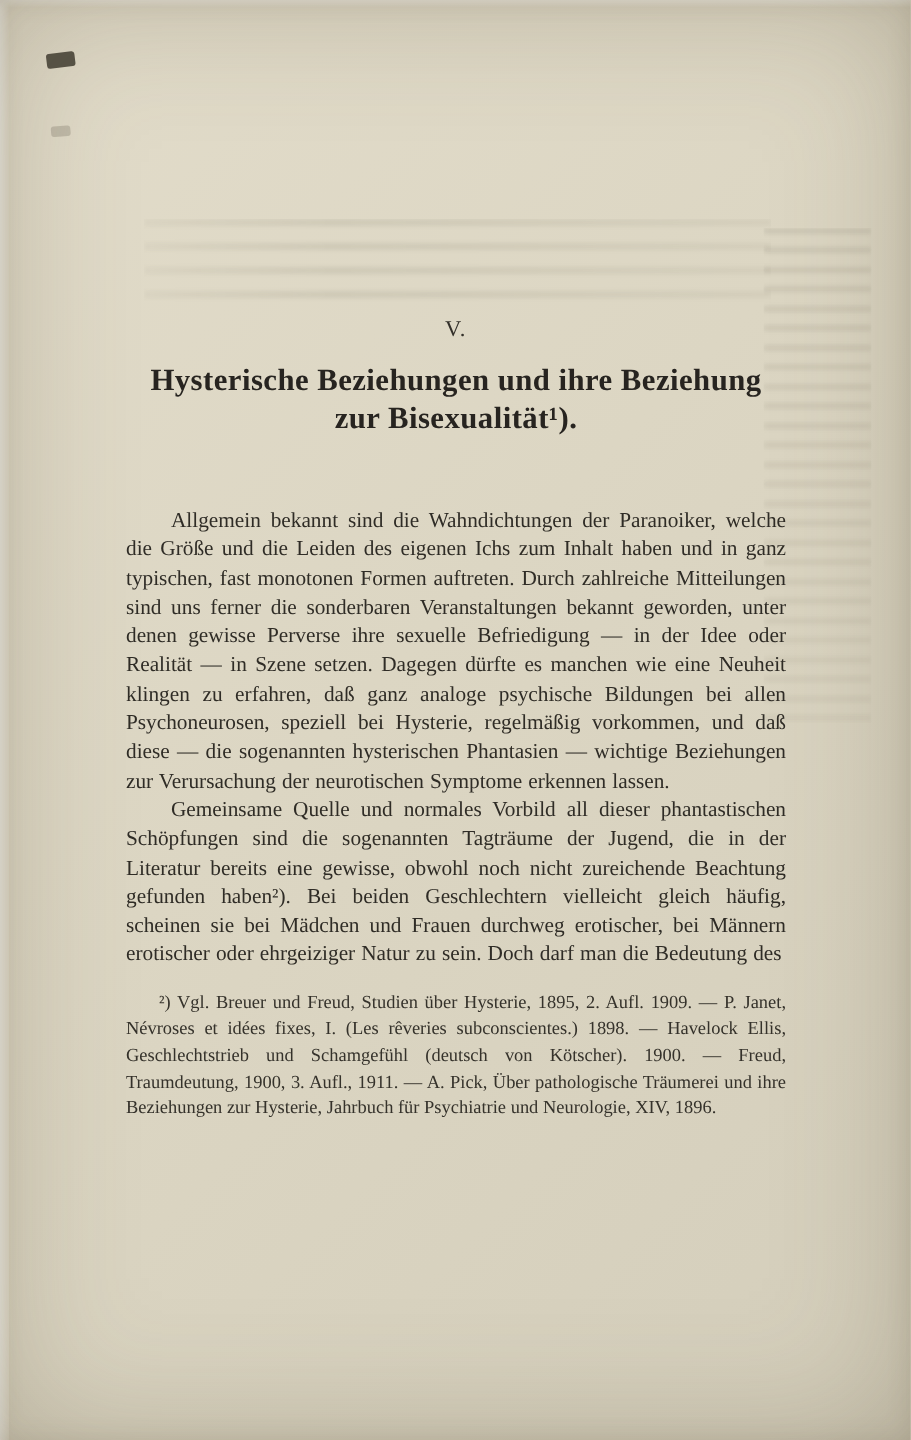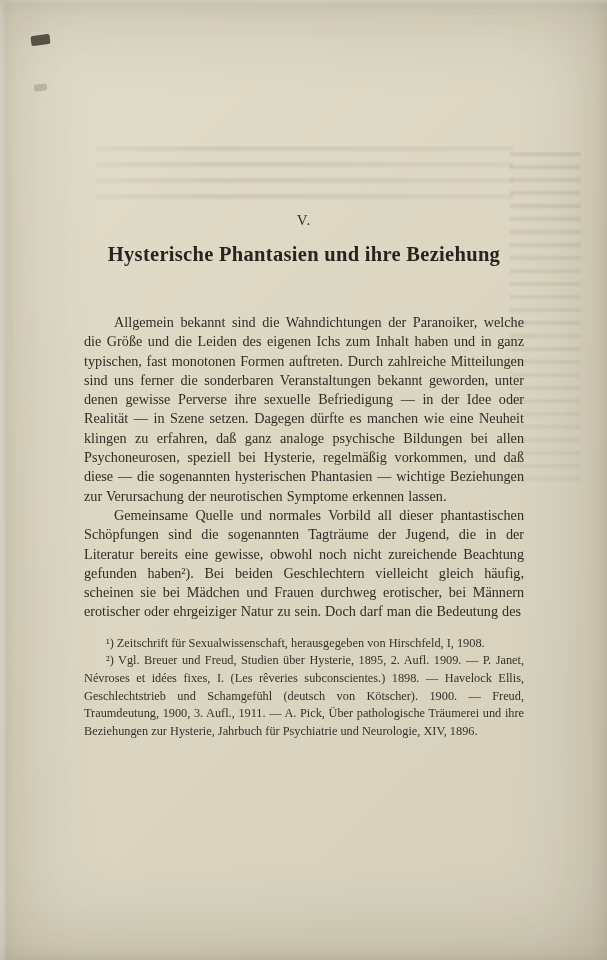--- a/index.html
+++ b/index.html
@@ -141,29 +141,29 @@
   <div class="corner-mark"></div>
   <div class="corner-mark-faint"></div>
   <div class="ghost ghost-top"></div>
   <div class="ghost ghost-right"></div>
 
   <div class="content">
 
     <div class="section-number">V.</div>
 
     <h1 class="title">
-      <span>Hysterische Phantasien und ihre Beziehung</span><br>
+      <span>Hysterische Beziehungen und ihre Beziehung</span><br>
+      <span>zur Bisexualität¹).</span>
     </h1>
 
     <div class="body-text">
       <p class="para">Allgemein bekannt sind die Wahndichtungen der Paranoiker, welche die Größe und die Leiden des eigenen Ichs zum Inhalt haben und in ganz typischen, fast monotonen Formen auftreten. Durch zahlreiche Mitteilungen sind uns ferner die sonderbaren Veranstaltungen bekannt geworden, unter denen gewisse Perverse ihre sexuelle Befriedigung — in der Idee oder Realität — in Szene setzen. Dagegen dürfte es manchen wie eine Neuheit klingen zu erfahren, daß ganz analoge psychische Bildungen bei allen Psychoneurosen, speziell bei Hysterie, regelmäßig vorkommen, und daß diese — die sogenannten hysterischen Phantasien — wichtige Beziehungen zur Verursachung der neurotischen Symptome erkennen lassen.</p>
       <p class="para">Gemeinsame Quelle und normales Vorbild all dieser phantastischen Schöpfungen sind die sogenannten Tagträume der Jugend, die in der Literatur bereits eine gewisse, obwohl noch nicht zureichende Beachtung gefunden haben²). Bei beiden Geschlechtern vielleicht gleich häufig, scheinen sie bei Mädchen und Frauen durchweg erotischer, bei Männern erotischer oder ehrgeiziger Natur zu sein. Doch darf man die Bedeutung des</p>
     </div>
 
     <div class="footnotes">
-      <p class="fn">¹) Zeitschrift für Sexualwissenschaft, herausgegeben von Hirschfeld, I, 1908.</p>
       <p class="fn">²) Vgl. Breuer und Freud, Studien über Hysterie, 1895, 2. Aufl. 1909. — P. Janet, Névroses et idées fixes, I. (Les rêveries subconscientes.) 1898. — Havelock Ellis, Geschlechtstrieb und Schamgefühl (deutsch von Kötscher). 1900. — Freud, Traumdeutung, 1900, 3. Aufl., 1911. — A. Pick, Über pathologische Träumerei und ihre Beziehungen zur Hysterie, Jahrbuch für Psychiatrie und Neurologie, XIV, 1896.</p>
     </div>
 
   </div>
 
   <div class="vignette"></div>
 </div>
 
 </body></html>

